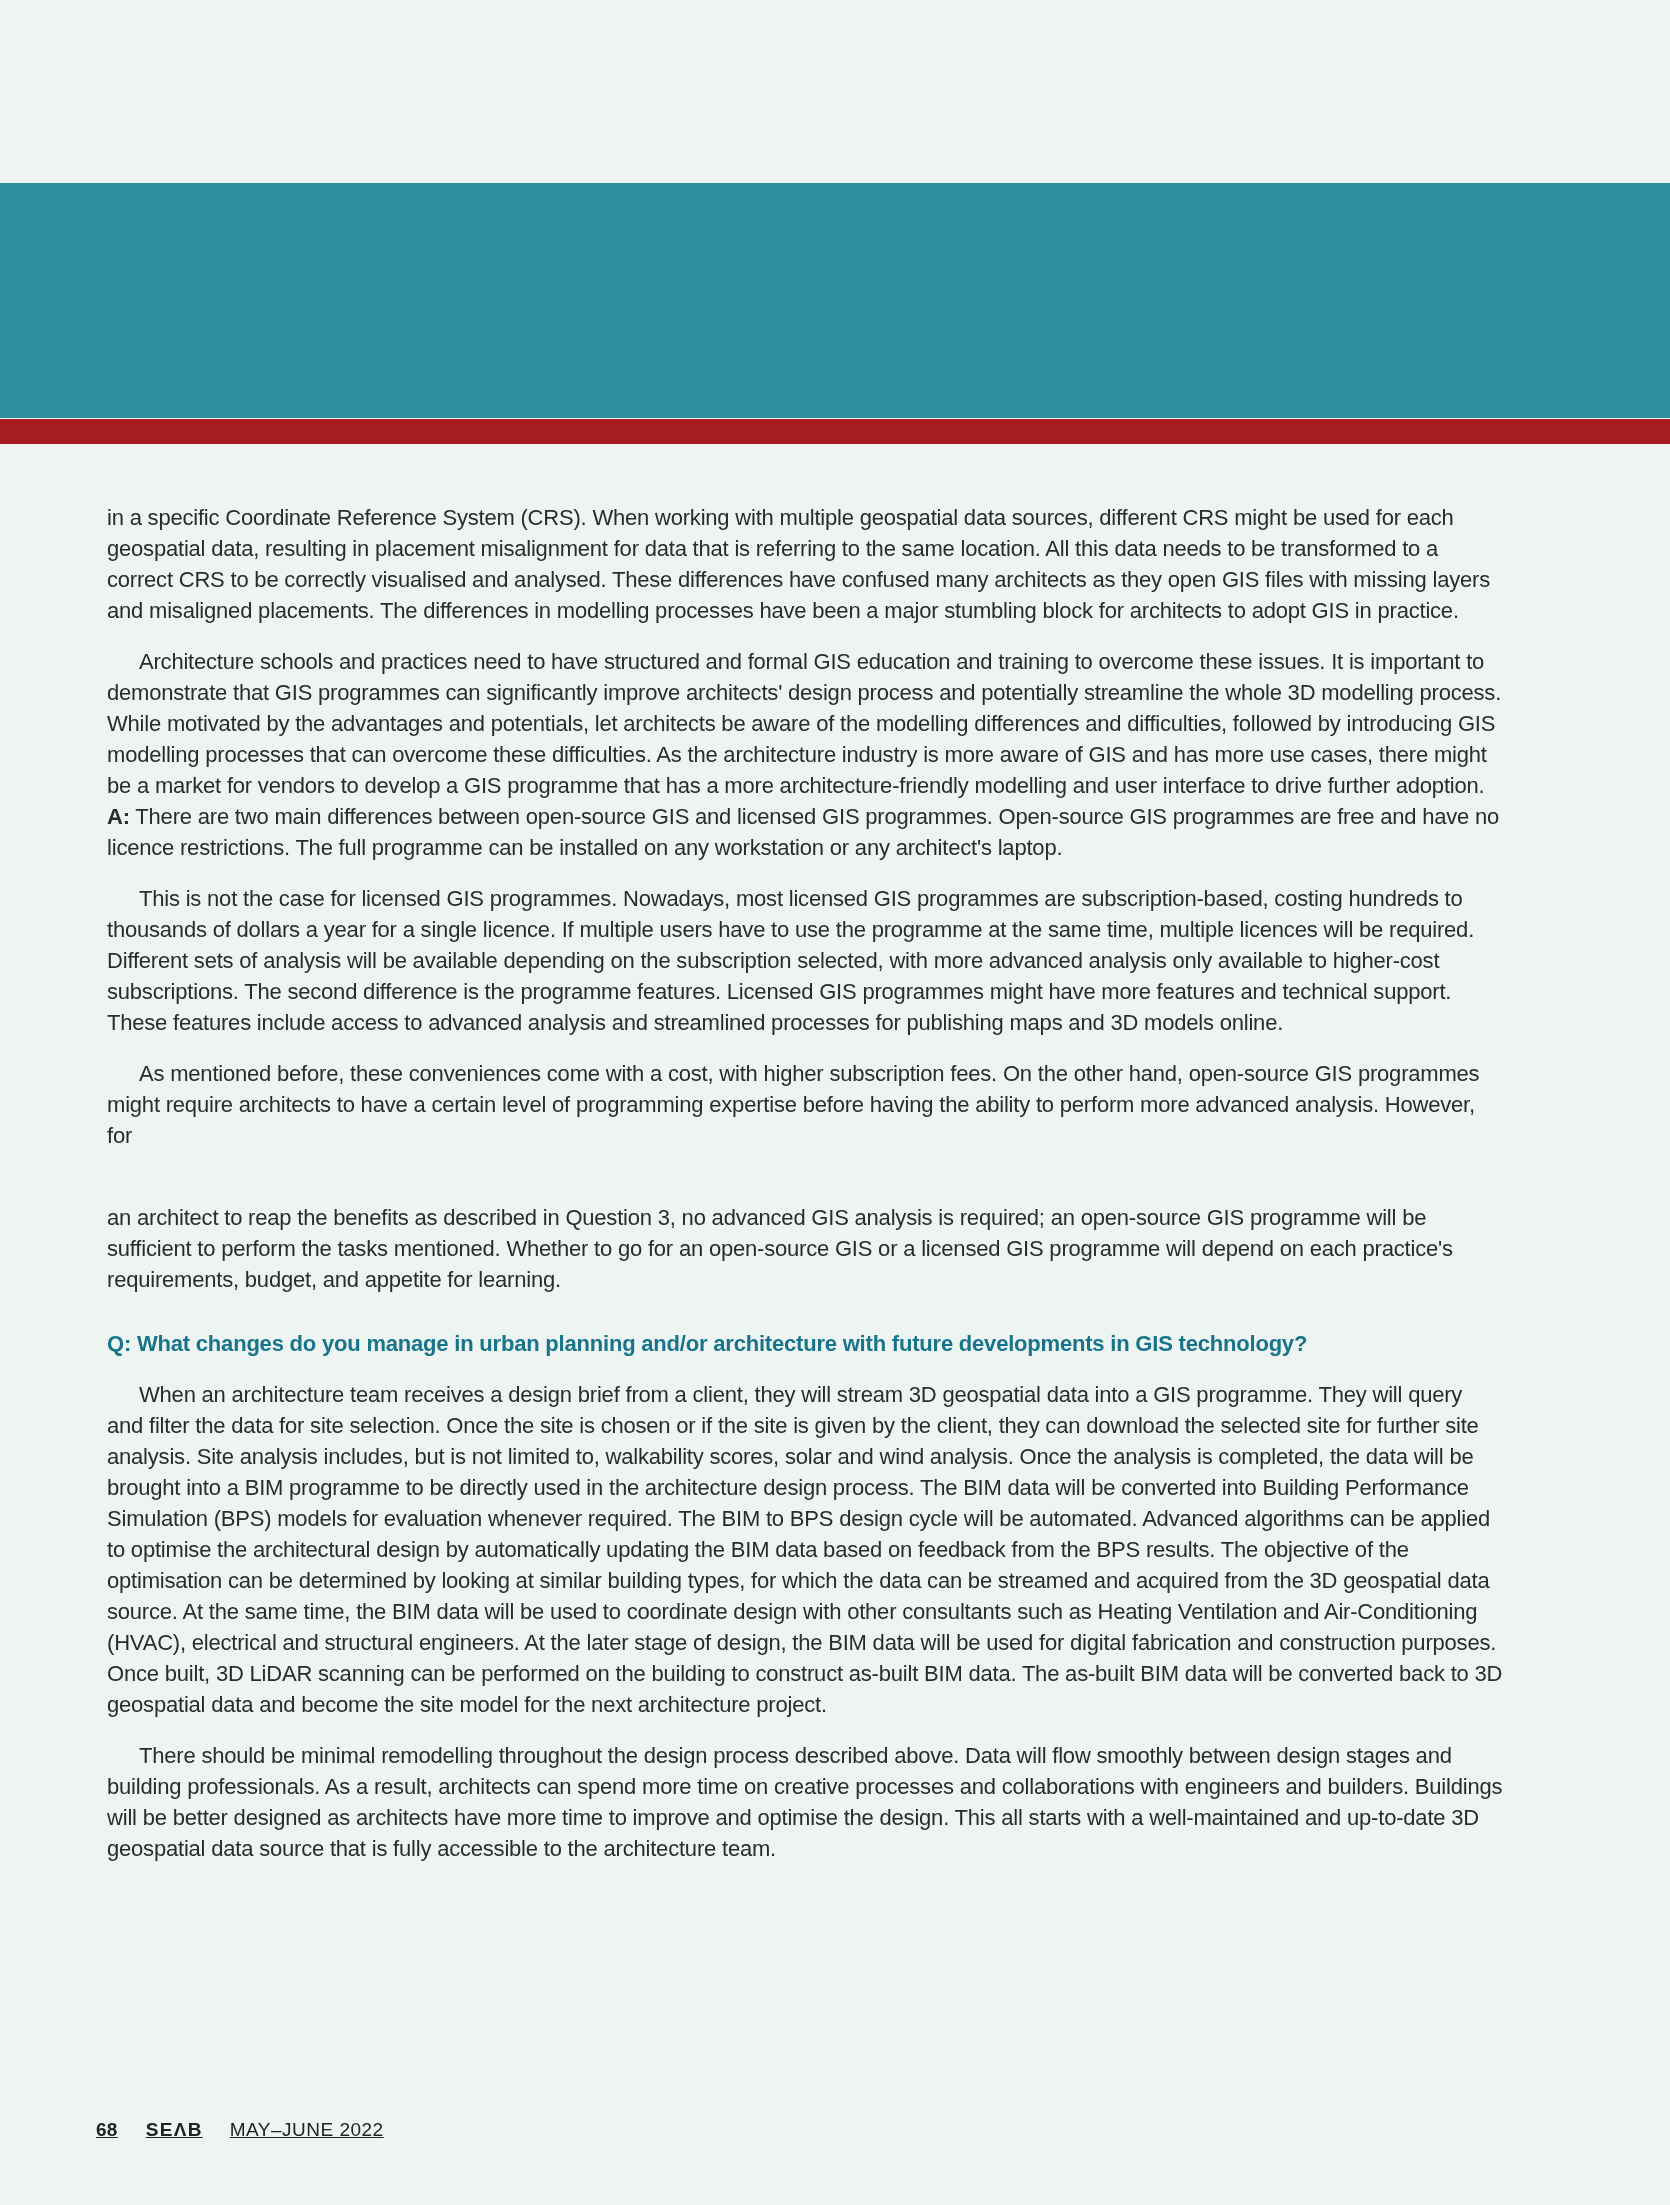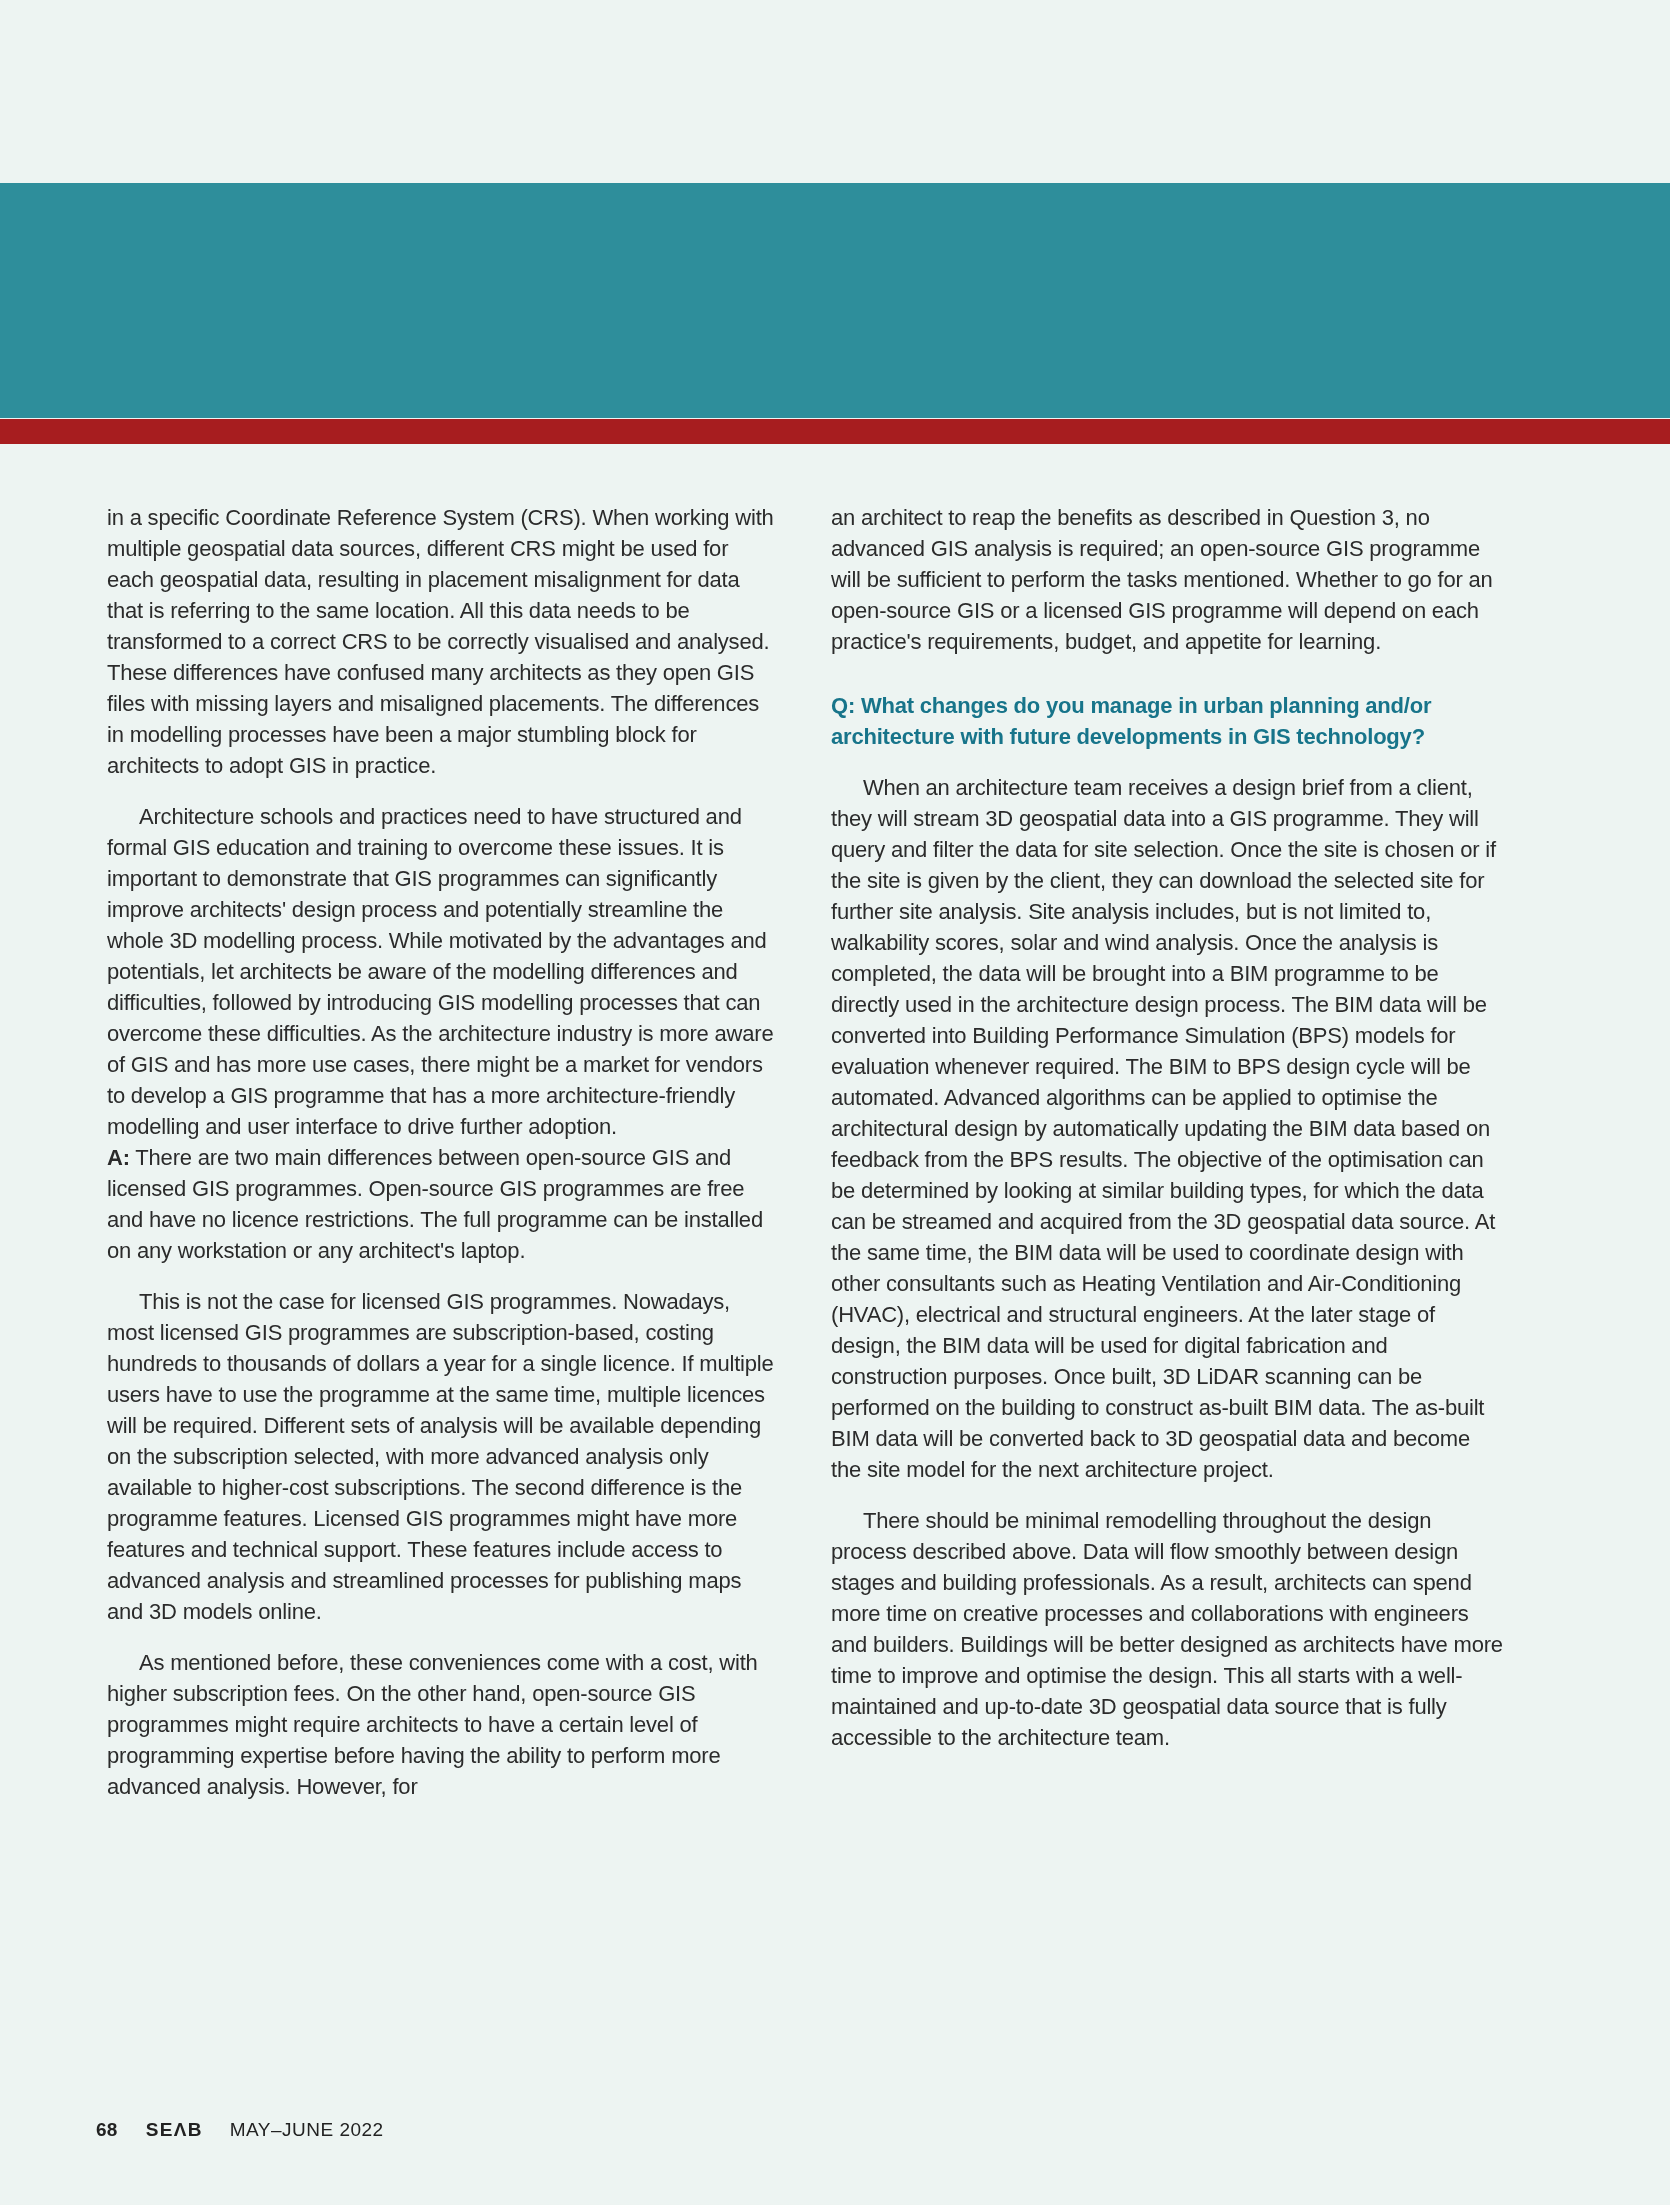--- a/index.html
+++ b/index.html
@@ -39,40 +39,40 @@
     background:var(--banner-teal);
   }
   .hero-strip{
     position:absolute;left:0;top:419px;width:1671px;height:25px;
     background:var(--strip-red);
   }
 
   
   .columns{
     position:absolute;left:107px;top:502px;width:1397px;
-    display:flex;gap:51px;
+    display:flex;gap:51px;flex-direction:column;
   }
   .col{flex:1 1 0;min-width:0;}
   .col p{
     font-size:22px;line-height:31px;letter-spacing:-0.2px;
     color:var(--text);
   }
   .col p.indent{text-indent:32px;margin-top:20px;}
   .q-heading{
     font-size:22px;line-height:31px;letter-spacing:-0.2px;
     font-weight:700;color:var(--heading-teal);
     margin-top:33px;
   }
   .a-prefix{font-weight:700;}
 
   
   .footer{
     position:absolute;left:96px;top:2119px;
     display:flex;align-items:baseline;
-    font-size:19px;color:#222;
+    font-size:19px;color:#222;text-decoration:underline;
   }
   .page-number{font-weight:700;letter-spacing:0.3px;margin-right:28px;}
   .magazine-logo{font-weight:600;letter-spacing:1.3px;margin-right:27px;font-stretch:condensed;}
   .issue-date{letter-spacing:0.5px;font-stretch:condensed;}
 </style>
 </head>
 <body>
 
 <div class="page">
 

